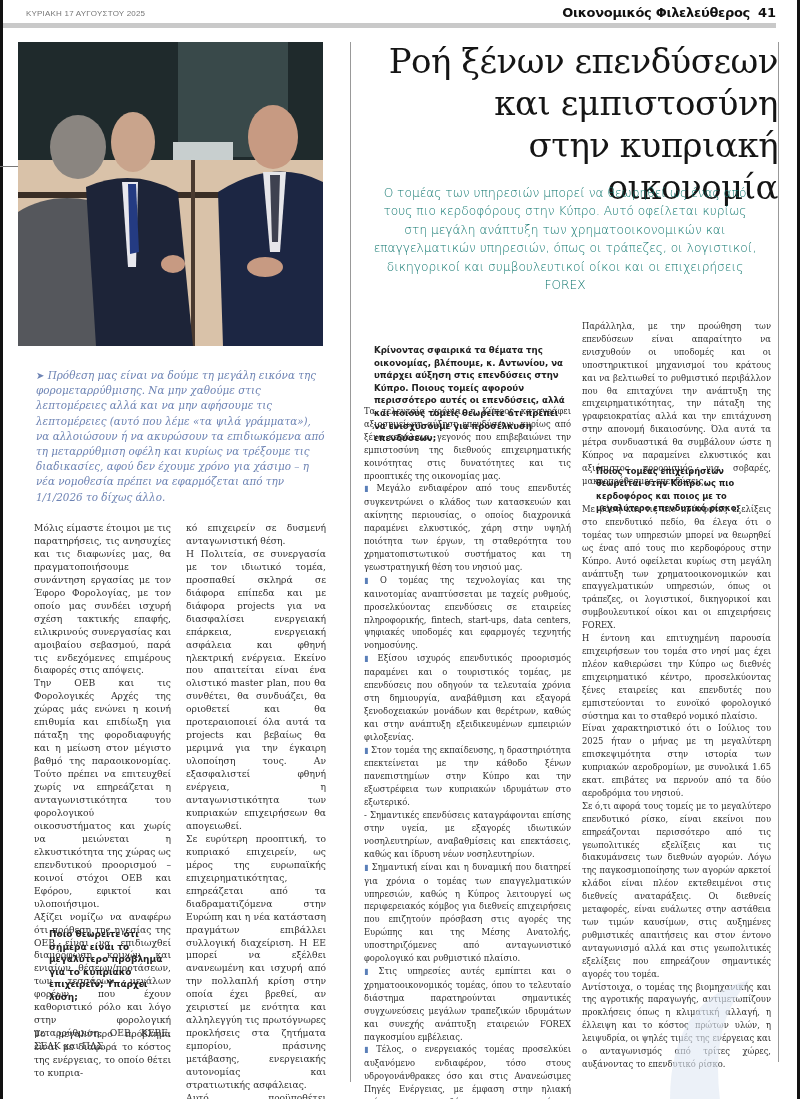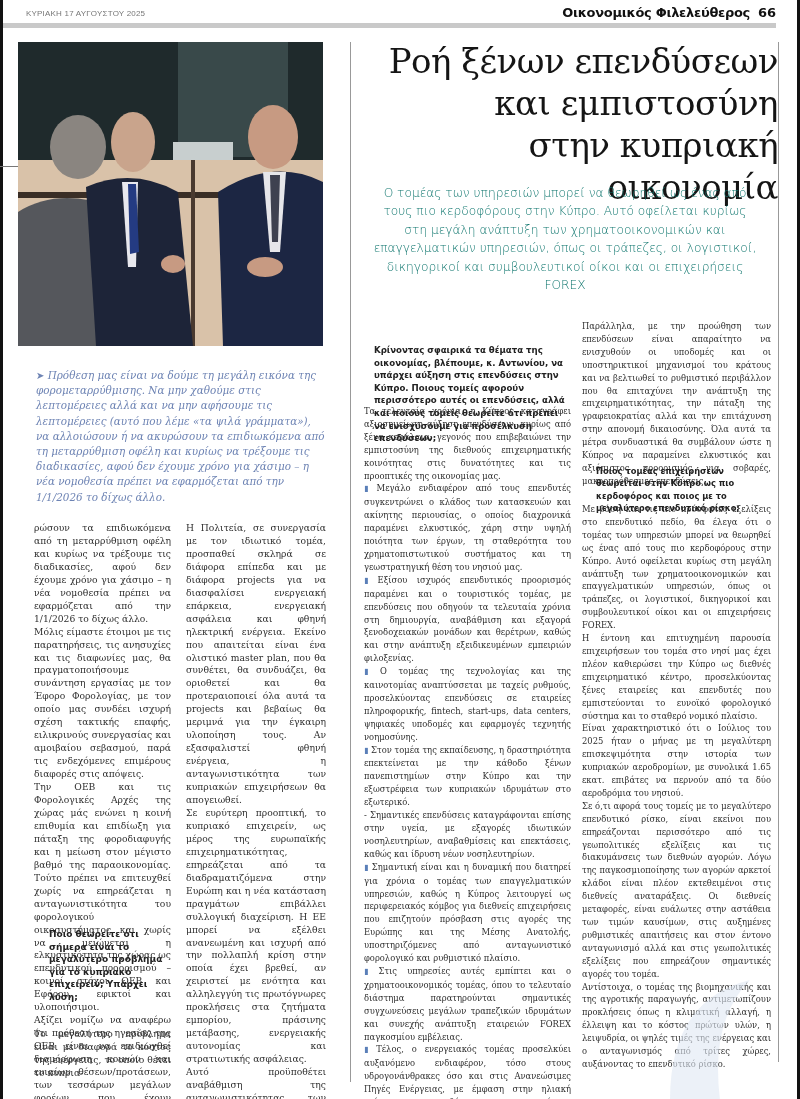--- a/index.html
+++ b/index.html
@@ -45,21 +45,21 @@
 </style>
 </head>
 <body>
 
 <div class="left-edge"></div>
 <div class="right-edge"></div>
 
 <div class="header">
   <span class="date">ΚΥΡΙΑΚΗ 17 ΑΥΓΟΥΣΤΟΥ 2025</span>
   <span class="paper">Οικονομικός Φιλελεύθερος</span>
-  <span class="pageno">66</span>
+  <span class="pageno">41</span>
   <div class="bar"></div>
 </div>
 
 <div class="photo">
   <svg viewBox="0 0 305 304" preserveAspectRatio="none">
     <rect x="0" y="0" width="305" height="304" fill="#2d3336"></rect>
     <rect x="0" y="0" width="305" height="120" fill="#1f2a2c"></rect>
     <rect x="160" y="0" width="110" height="115" fill="#39494a"></rect>
     <rect x="155" y="100" width="60" height="18" fill="#c8cfcf"></rect>
     <rect x="0" y="118" width="305" height="186" fill="#d9c2a9"></rect>
@@ -84,31 +84,31 @@
 </div>
 
 <div class="divider-h"></div>
 
 <div class="pullquote">
   <span class="arrow">➤</span>
   <span>Πρόθεση μας είναι να δούμε τη μεγάλη εικόνα της φορομεταρρύθμισης. Να μην χαθούμε στις λεπτομέρειες αλλά και να μην αφήσουμε τις λεπτομέρειες (αυτό που λέμε «τα ψιλά γράμματα»), να αλλοιώσουν ή να ακυρώσουν τα επιδιωκόμενα από τη μεταρρύθμιση οφέλη και κυρίως να τρέξουμε τις διαδικασίες, αφού δεν έχουμε χρόνο για χάσιμο – η νέα νομοθεσία πρέπει να εφαρμόζεται από την 1/1/2026 το δίχως άλλο.</span>
 </div>
 
 <div class="col col1">
-  <p>ρώσουν τα επιδιωκόμενα από τη μεταρρύθμιση οφέλη και κυρίως να τρέξουμε τις διαδικασίες, αφού δεν έχουμε χρόνο για χάσιμο – η νέα νομοθεσία πρέπει να εφαρμόζεται από την 1/1/2026 το δίχως άλλο.</p>
   <p>Μόλις είμαστε έτοιμοι με τις παρατηρήσεις, τις ανησυχίες και τις διαφωνίες μας, θα πραγματοποιήσουμε συνάντηση εργασίας με τον Έφορο Φορολογίας, με τον οποίο μας συνδέει ισχυρή σχέση τακτικής επαφής, ειλικρινούς συνεργασίας και αμοιβαίου σεβασμού, παρά τις ενδεχόμενες επιμέρους διαφορές στις απόψεις.</p>
   <p>Την ΟΕΒ και τις Φορολογικές Αρχές της χώρας μάς ενώνει η κοινή επιθυμία και επιδίωξη για πάταξη της φοροδιαφυγής και η μείωση στον μέγιστο βαθμό της παραοικονομίας. Τούτο πρέπει να επιτευχθεί χωρίς να επηρεάζεται η ανταγωνιστικότητα του φορολογικού οικοσυστήματος και χωρίς να μειώνεται η ελκυστικότητα της χώρας ως επενδυτικού προορισμού – κοινοί στόχοι ΟΕΒ και Εφόρου, εφικτοί και υλοποιήσιμοι.</p>
   <p>Αξίζει νομίζω να αναφέρω ότι πρόθεση της ηγεσίας της ΟΕΒ είναι να επιδιωχθεί διαμόρφωση κοινών και ενιαίων θέσεων/προτάσεων, των τεσσάρων μεγάλων φορέων που έχουν καθοριστικό ρόλο και λόγο στην φορολογική μεταρρύθμιση: ΟΕΒ, ΚΕΒΕ, ΣΕΛΚ και ΠΔΣ.</p>
 </div>
 <div class="q q1">Ποιο θεωρείτε ότι σήμερα είναι το μεγαλύτερο πρόβλημα για το κυπριακό επιχειρείν; Υπάρχει λύση;</div>
 <div class="col" style="left:34px; top:1004px; width:137px;margin-top:24px;">
   <p>Το μεγαλύτερο πρόβλημα είναι με διαφορά το κόστος της ενέργειας, το οποίο θέτει το κυπρια-</p>
 </div>
 
 <div class="col col2">
+  <p>κό επιχειρείν σε δυσμενή ανταγωνιστική θέση.</p>
   <p>Η Πολιτεία, σε συνεργασία με τον ιδιωτικό τομέα, προσπαθεί σκληρά σε διάφορα επίπεδα και με διάφορα projects για να διασφαλίσει ενεργειακή επάρκεια, ενεργειακή ασφάλεια και φθηνή ηλεκτρική ενέργεια. Εκείνο που απαιτείται είναι ένα ολιστικό master plan, που θα συνθέτει, θα συνδυάζει, θα οριοθετεί και θα προτεραιοποιεί όλα αυτά τα projects και βεβαίως θα μεριμνά για την έγκαιρη υλοποίηση τους. Αν εξασφαλιστεί φθηνή ενέργεια, η ανταγωνιστικότητα των κυπριακών επιχειρήσεων θα απογειωθεί.</p>
   <p>Σε ευρύτερη προοπτική, το κυπριακό επιχειρείν, ως μέρος της ευρωπαϊκής επιχειρηματικότητας, επηρεάζεται από τα διαδραματιζόμενα στην Ευρώπη και η νέα κατάσταση πραγμάτων επιβάλλει συλλογική διαχείριση. Η ΕΕ μπορεί να εξέλθει ανανεωμένη και ισχυρή από την πολλαπλή κρίση στην οποία έχει βρεθεί, αν χειριστεί με ενότητα και αλληλεγγύη τις πρωτόγνωρες προκλήσεις στα ζητήματα εμπορίου, πράσινης μετάβασης, ενεργειακής αυτονομίας και στρατιωτικής ασφάλειας.</p>
   <p>Αυτό προϋποθέτει αναβάθμιση της ανταγωνιστικότητας των επιχειρήσεων μας, με την κατάργηση του over regulation και μεγάλου μέρους των υποχρεώσεων για reporting και compliance. Δεν μπορεί η ΕΕ να βγει από το τέλμα στο οποίο βυθίζεται αν συνεχίσει να νομοθετεί και να ρυθμίζει, την ώρα που οι ανταγωνιστές μας καινοτομούν και διευκολύνουν το επιχειρείν απαλλάσσοντας το από ρυθμιστικά και κανονιστικά βαρίδια.</p>
 </div>
 
 <div class="divider-v1"></div>
 <div class="divider-v2"></div>
 
 <div class="headline">
   <div>Ροή ξένων επενδύσεων</div>
@@ -116,22 +116,22 @@
   <div>στην κυπριακή οικονομία</div>
 </div>
 
 <div class="standfirst">Ο τομέας  των υπηρεσιών μπορεί να θεωρηθεί ως ένας από τους πιο κερδοφόρους στην Κύπρο. Αυτό οφείλεται κυρίως στη μεγάλη ανάπτυξη των χρηματοοικονομικών και επαγγελματικών υπηρεσιών, όπως οι τράπεζες, οι λογιστικοί, δικηγορικοί και συμβουλευτικοί οίκοι και οι επιχειρήσεις FOREX</div>
 
 <div class="q q3">Κρίνοντας σφαιρικά τα θέματα της οικονομίας, βλέπουμε, κ. Αντωνίου, να υπάρχει αύξηση στις επενδύσεις στην Κύπρο. Ποιους τομείς αφορούν περισσότερο αυτές οι επενδύσεις, αλλά και ποιους τομείς θεωρείτε ότι πρέπει να ενισχύσουμε για προσέλκυση επενδύσεων;</div>
 
 <div class="col col3">
   <p><span>Τα τελευταία χρόνια, η Κύπρος καταγράφει αξιοσημείωτη αύξηση επενδύσεων, κυρίως από ξένα κεφάλαια, γεγονός που επιβεβαιώνει την εμπιστοσύνη της διεθνούς επιχειρηματικής κοινότητας στις δυνατότητες και τις προοπτικές της οικονομίας μας.</span></p>
   <p><span class="bullet">▮ </span><span>Μεγάλο ενδιαφέρον από τους επενδυτές συγκεντρώνει ο κλάδος των κατασκευών και ακίνητης περιουσίας, ο οποίος διαχρονικά παραμένει ελκυστικός, χάρη στην υψηλή ποιότητα των έργων, τη σταθερότητα του χρηματοπιστωτικού συστήματος και τη γεωστρατηγική θέση του νησιού μας.</span></p>
+  <p><span class="bullet">▮ </span><span>Ο τομέας της τεχνολογίας και της καινοτομίας αναπτύσσεται με ταχείς ρυθμούς, προσελκύοντας επενδύσεις σε εταιρείες πληροφορικής, fintech, start-ups, data centers, ψηφιακές υποδομές και εφαρμογές τεχνητής νοημοσύνης.</span></p>
   <p><span class="bullet">▮ </span><span>Εξίσου ισχυρός επενδυτικός προορισμός παραμένει και ο τουριστικός τομέας, με επενδύσεις που οδηγούν τα τελευταία χρόνια στη δημιουργία, αναβάθμιση και εξαγορά ξενοδοχειακών μονάδων και θερέτρων, καθώς και στην ανάπτυξη εξειδικευμένων εμπειριών φιλοξενίας.</span></p>
-  <p><span class="bullet">▮ </span><span>Ο τομέας της τεχνολογίας και της καινοτομίας αναπτύσσεται με ταχείς ρυθμούς, προσελκύοντας επενδύσεις σε εταιρείες πληροφορικής, fintech, start-ups, data centers, ψηφιακές υποδομές και εφαρμογές τεχνητής νοημοσύνης.</span></p>
   <p><span class="bullet">▮ </span><span>Στον τομέα της εκπαίδευσης, η δραστηριότητα επεκτείνεται με την κάθοδο ξένων πανεπιστημίων στην Κύπρο και την εξωστρέφεια των κυπριακών ιδρυμάτων στο εξωτερικό.</span></p>
   <p><span>- Σημαντικές επενδύσεις καταγράφονται επίσης στην υγεία, με εξαγορές ιδιωτικών νοσηλευτηρίων, αναβαθμίσεις και επεκτάσεις, καθώς και ίδρυση νέων νοσηλευτηρίων.</span></p>
   <p><span class="bullet">▮ </span><span>Σημαντική είναι και η δυναμική που διατηρεί για χρόνια ο τομέας των επαγγελματικών υπηρεσιών, καθώς η Κύπρος λειτουργεί ως περιφερειακός κόμβος για διεθνείς επιχειρήσεις που επιζητούν πρόσβαση στις αγορές της Ευρώπης και της Μέσης Ανατολής, υποστηριζόμενες από ανταγωνιστικό φορολογικό και ρυθμιστικό πλαίσιο.</span></p>
   <p><span class="bullet">▮ </span><span>Στις υπηρεσίες αυτές εμπίπτει και ο χρηματοοικονομικός τομέας, όπου το τελευταίο διάστημα παρατηρούνται σημαντικές συγχωνεύσεις μεγάλων τραπεζικών ιδρυμάτων και συνεχής ανάπτυξη εταιρειών FOREX παγκοσμίου εμβέλειας.</span></p>
   <p><span class="bullet">▮ </span><span>Τέλος, ο ενεργειακός τομέας προσελκύει αυξανόμενο ενδιαφέρον, τόσο στους υδρογονάνθρακες όσο και στις Ανανεώσιμες Πηγές Ενέργειας, με έμφαση στην ηλιακή ενέργεια, την αποθήκευση και την πράσινη μετάβαση.</span></p>
 
 </div>
 
 <div class="col col4">
   <p>Παράλληλα, με την προώθηση των επενδύσεων είναι απαραίτητο να ενισχυθούν οι υποδομές και οι υποστηρικτικοί μηχανισμοί του κράτους και να βελτιωθεί το ρυθμιστικό περιβάλλον που θα επιταχύνει την ανάπτυξη της επιχειρηματικότητας, την πάταξη της γραφειοκρατίας αλλά και την επιτάχυνση στην απονομή δικαιοσύνης. Όλα αυτά τα μέτρα συνδυαστικά θα συμβάλουν ώστε η Κύπρος να παραμείνει ελκυστικός και αξιόπιστος προορισμός για σοβαρές, μακροπρόθεσμες επενδύσεις.</p>

